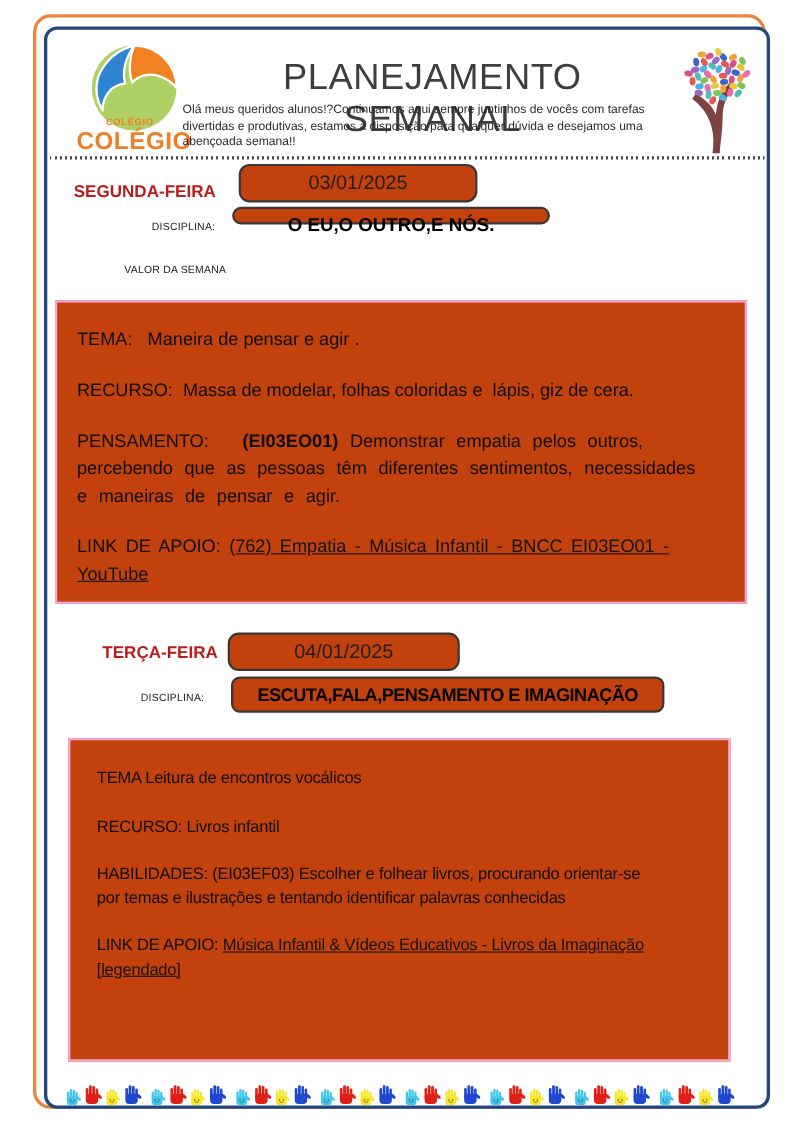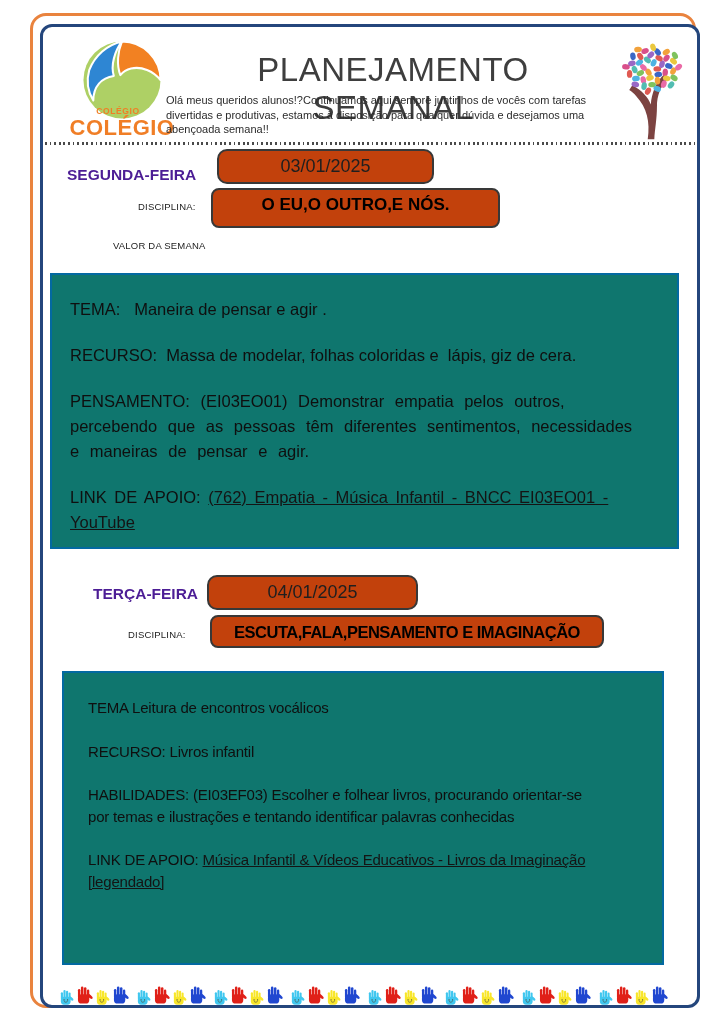--- a/index.html
+++ b/index.html
@@ -15,36 +15,36 @@
   .logo svg { display:block; margin:0 auto; }
   .logo-colegio { font-size:8.5px; font-weight:bold; letter-spacing:.6px; color:#f07e26; text-align:center; padding-right:8px; margin-top:-15px; }
   .logo-genesis { font-size:22px; font-weight:bold; letter-spacing:.5px; color:#f07e26; margin-top:-1px; }
   .title { left:138px; top:24px; width:424px; text-align:center; font-size:33px; letter-spacing:.5px; color:#3e3e3e; }
   .subtitle { left:123px; top:66px; width:444px; text-align:left; font-size:11px; line-height:14.5px; color:#2b2b2b; }
   .tree { left:566px; top:12px; }
   .dotted { left:2px; top:115px; width:650px; height:3px;
             background:repeating-linear-gradient(90deg,#4a4a4a 0 1.8px, transparent 1.8px 4.6px); }
 
   
-  .day-label { font-weight:bold; font-size:15.5px; color:#4c1d95; }
+  .day-label { font-weight:bold; font-size:15.5px; color:#b91c1c; }
   .field { border:2px solid #383838; border-radius:10px; background:#c2410c; text-align:center; }
   .date-text { font-size:18px; color:#1f1f1f; line-height:31px; }
   .small-label { font-size:9.5px; color:#222; letter-spacing:.2px; }
   .disc-text { font-weight:bold; color:#000; }
 
   
-  .content-box { border:2px solid #0369a1; background:#0f766e; color:#0f0f0f; }
+  .content-box { border:2px solid #f9a8d4; background:#c2410c; color:#0f0f0f; }
   .box1 { left:7px; top:246px; width:629px; height:276px; padding:22px 18px 0 18px; }
   .box1 p { font-size:16.5px; line-height:25px; margin-bottom:21px; }
   .box2 { left:19px; top:644px; width:602px; height:294px; padding:24px 22px 0 24px; }
   .box2 p { font-size:15px; line-height:21.5px; letter-spacing:-0.2px; margin-bottom:22px; }
   .pre { white-space:pre-wrap; }
   .ws6 { word-spacing:6px; }
   .ws3 { word-spacing:3px; }
-  .b { font-weight:normal; }
+  .b { font-weight:bold;margin-left:20px; }
   .doclink { color:#141414; text-decoration:underline; cursor:pointer; }
 
   
   .hands { left:15px; top:952px; width:616px; height:26px; display:flex; align-items:flex-end; }
   .hand { line-height:0; margin-right:1px; }
   .hand:nth-child(odd) svg { transform:scale(.86) translateY(1px); transform-origin:bottom center; }
   .hand:nth-child(4n+1) { margin-left:5px; }
   .hand:first-child { margin-left:0; }
 </style>
 </head>
@@ -116,21 +116,21 @@
       </g>
   </svg>
 
   <div class="abs dotted"></div>
 
   <div class="abs day-label" style="left:24px; top:139px;">SEGUNDA-FEIRA</div>
   <div class="abs field" style="left:174px; top:122px; width:217px; height:35px;">
     <span class="date-text">03/01/2025</span>
   </div>
   <div class="abs small-label" style="left:95px; top:174px;">DISCIPLINA:</div>
-  <div class="abs field" style="left:168px; top:161px; width:289px; height:40px; border-radius:8px;">
+  <div class="abs field" style="left:168px; top:161px; width:289px; height:16px; border-radius:8px;">
     <span class="disc-text" style="font-size:17px; line-height:29px;">O EU,O OUTRO,E NÓS.</span>
   </div>
   <div class="abs small-label" style="left:70px; top:213px;">VALOR DA SEMANA</div>
 
   <div class="abs content-box box1">
     <p class="pre">TEMA:   Maneira de pensar e agir .</p>
     <p class="pre">RECURSO:  Massa de modelar, folhas coloridas e  lápis, giz de cera.</p>
     <p class="pre ws6"><span>PENSAMENTO: </span><span class="b">(EI03EO01)</span><span> Demonstrar empatia pelos outros,
 percebendo que as pessoas têm diferentes sentimentos, necessidades
 e maneiras de pensar e agir.</span></p>

